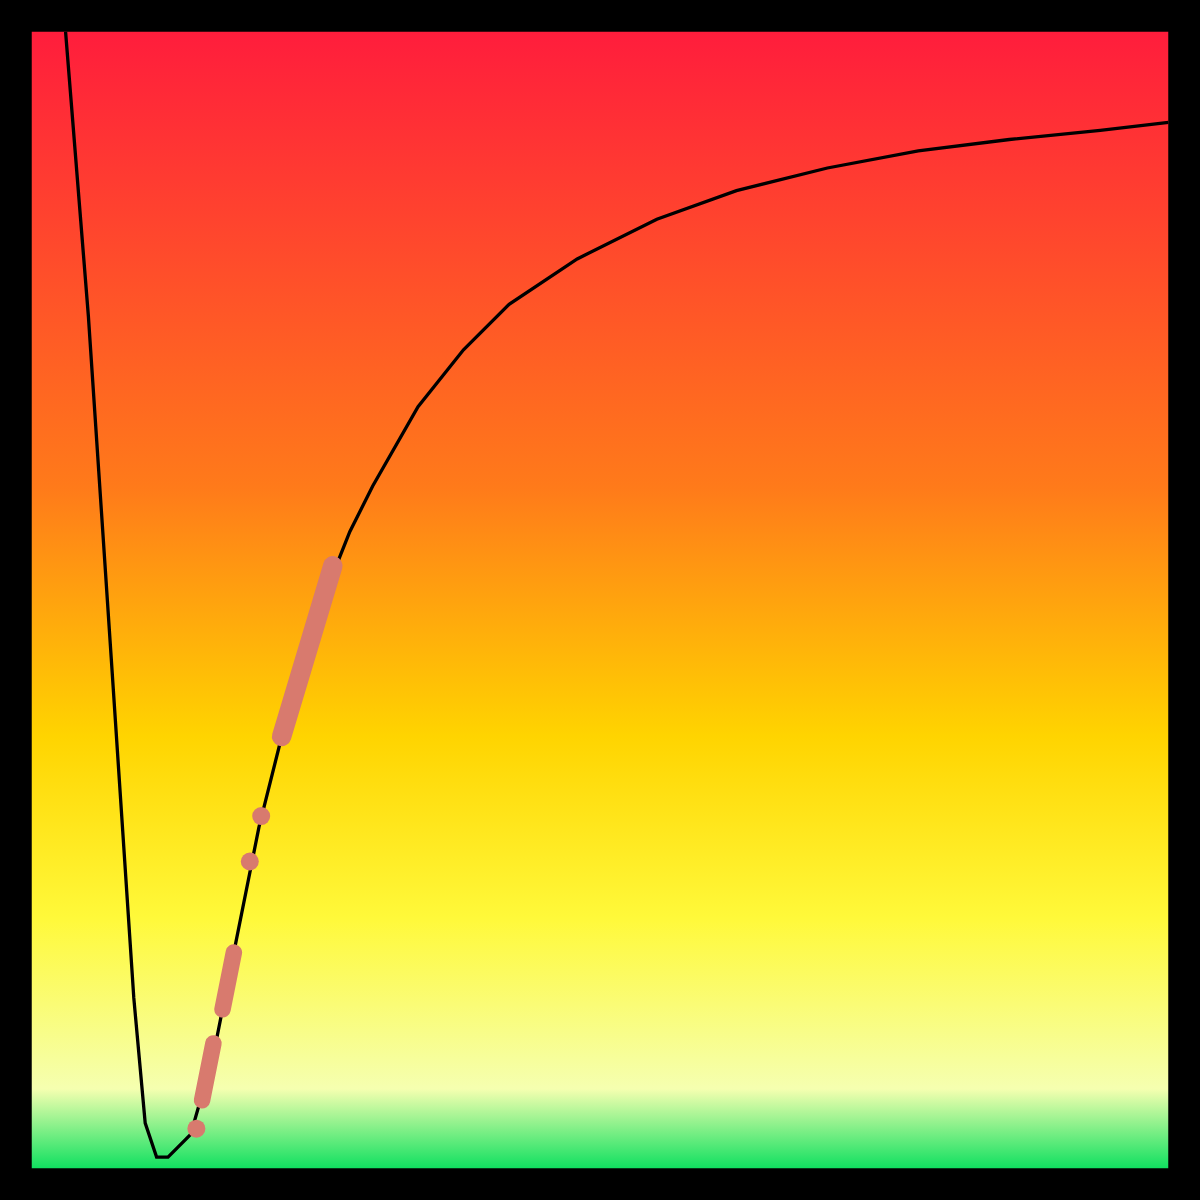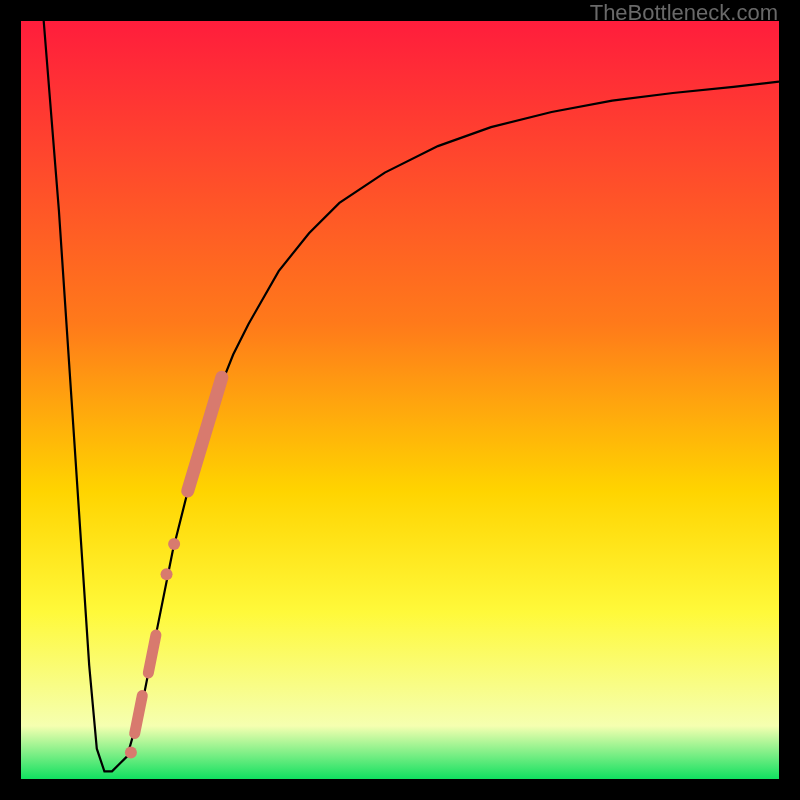--- a/index.html
+++ b/index.html
@@ -57,14 +57,13 @@
       <g id="markers">
           <line x1="166.76" y1="469.96" x2="200.87" y2="356.26" stroke="#d87a6e" stroke-width="13" stroke-linecap="round"></line>
           <circle cx="145.536" cy="553.3399999999999" r="6" fill="#d87a6e"></circle>
           <circle cx="153.11599999999999" cy="523.02" r="6" fill="#d87a6e"></circle>
           <line x1="127.34400000000001" y1="651.88" x2="134.924" y2="613.98" stroke="#d87a6e" stroke-width="11" stroke-linecap="round"></line>
           <line x1="113.7" y1="712.52" x2="121.28" y2="674.62" stroke="#d87a6e" stroke-width="11" stroke-linecap="round"></line>
           <circle cx="109.91" cy="731.47" r="6" fill="#d87a6e"></circle>
         </g>
     </svg>
   </div>
-  <div class="watermark">TheBottleneck.com</div>
 </div>
 
 </body></html>

